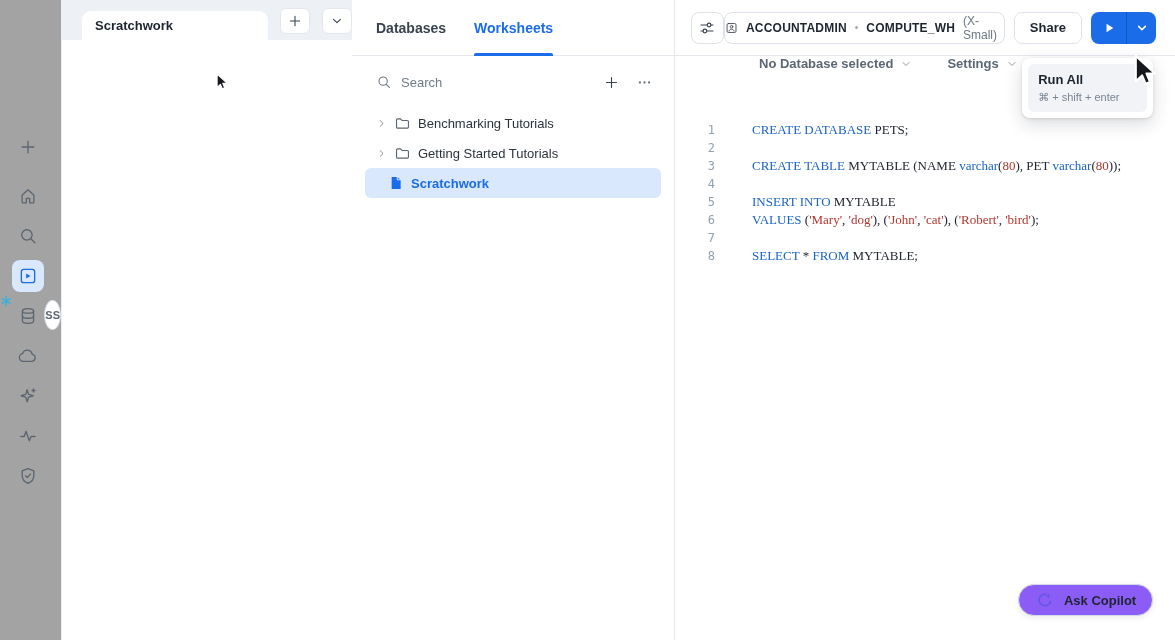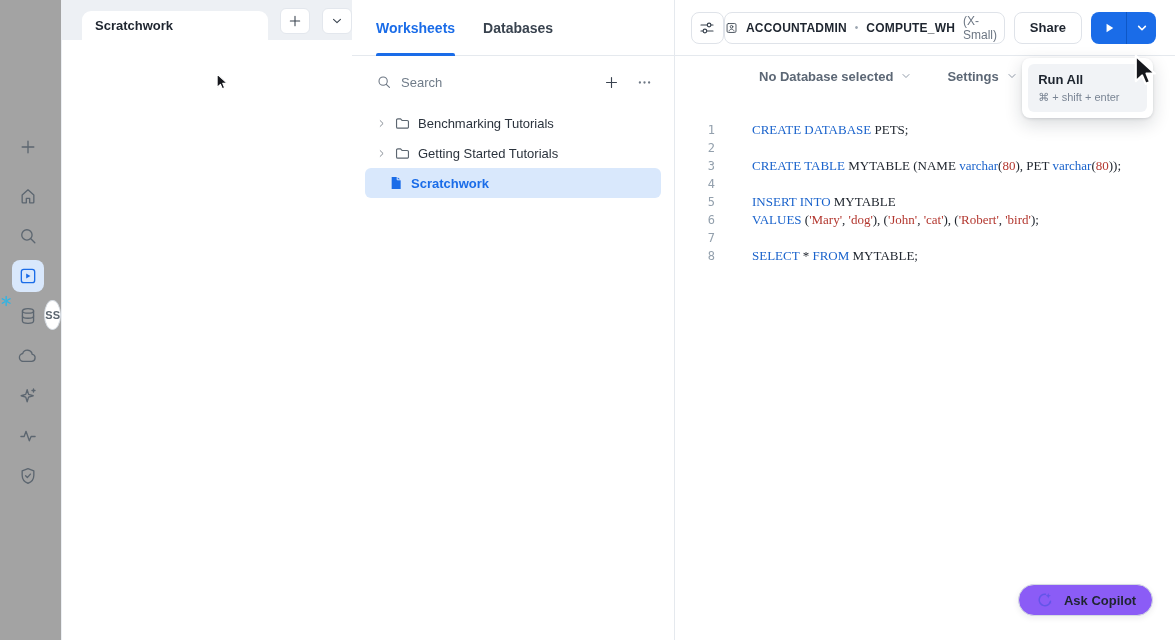--- a/index.html
+++ b/index.html
@@ -75,21 +75,21 @@
   .share-btn { height:32px; border:1px solid #DFE3E9; border-radius:8px; background:#fff; padding:0 15px; font-size:13px; font-weight:700; color:#1E252F; display:flex; align-items:center; cursor:pointer; font-family:inherit; }
   .run-split { display:flex; height:32px; border-radius:8px; overflow:hidden; }
   .run-btn { width:37px; border:none; background:#1A6CE8; color:#fff; display:flex; align-items:center; justify-content:center; cursor:pointer; }
   .run-caret { width:31px; border:none; border-left:1px solid #0E57C6; background:#1A6CE8; color:#fff; display:flex; align-items:center; justify-content:center; cursor:pointer; }
 
   .run-menu { position:absolute; top:58px; right:22px; width:131px; background:#fff; border-radius:8px; box-shadow:0 1px 3px rgba(18,28,45,.12), 0 6px 18px rgba(18,28,45,.16); padding:6px; z-index:20; }
   .run-menu-item { background:#F1F3F6; border-radius:6px; padding:8px 10px; cursor:pointer; }
   .rmt { font-size:13px; font-weight:700; color:#1E252F; }
   .rms { font-size:11px; color:#7A8violet; color:#7A8594; margin-top:4px; }
 
-  .editor-head { height:40px; flex:none; display:flex; align-items:center; padding-left:84px; gap:34px; }
+  .editor-head { height:40px; flex:none; display:flex; align-items:flex-start; padding-left:84px; gap:34px; }
   .dd { display:flex; align-items:center; gap:6px; font-size:13px; font-weight:600; color:#5C6775; cursor:pointer; }
   .dd .ic { color:#8A95A2; }
 
   .editor { flex:1; display:flex; padding-top:25px; font-family:"DejaVu Sans Mono", monospace; cursor:text; overflow:hidden; }
   .gutter { width:40px; flex:none; text-align:right; color:#93A0AD; }
   .gutter .ln { height:18px; line-height:18px; font-size:12px; }
   .code { margin-left:37px;font-family:Liberation Serif, serif; }
   .code .cl { height:18px; line-height:18px; font-size:13px; white-space:pre; }
   .tk-kw { color:#1A63CC; }
   .tk-pl { color:#212730; }
@@ -213,22 +213,22 @@
               <path d="m6.8 9.4 5.2 5.2 5.2-5.2"></path>
             </svg>
           </span>
       </button>
     </div>
 
     <div class="content">
 
       <aside class="sidebar">
         <div class="sidebar-tabs">
+          <div class="sidebar-tab">Databases</div>
           <div class="sidebar-tab active">Worksheets</div>
-          <div class="sidebar-tab">Databases</div>
         </div>
         <div class="sidebar-search">
           <span class="sico ic ic-16">
               <svg viewBox="0 0 24 24">
                 <circle cx="10.7" cy="10.7" r="6.2"></circle>
                 <path d="m15.4 15.4 4.8 4.8"></path>
               </svg>
             </span>
           <span class="search-ph">Search</span>
           <button class="ghost-btn">

